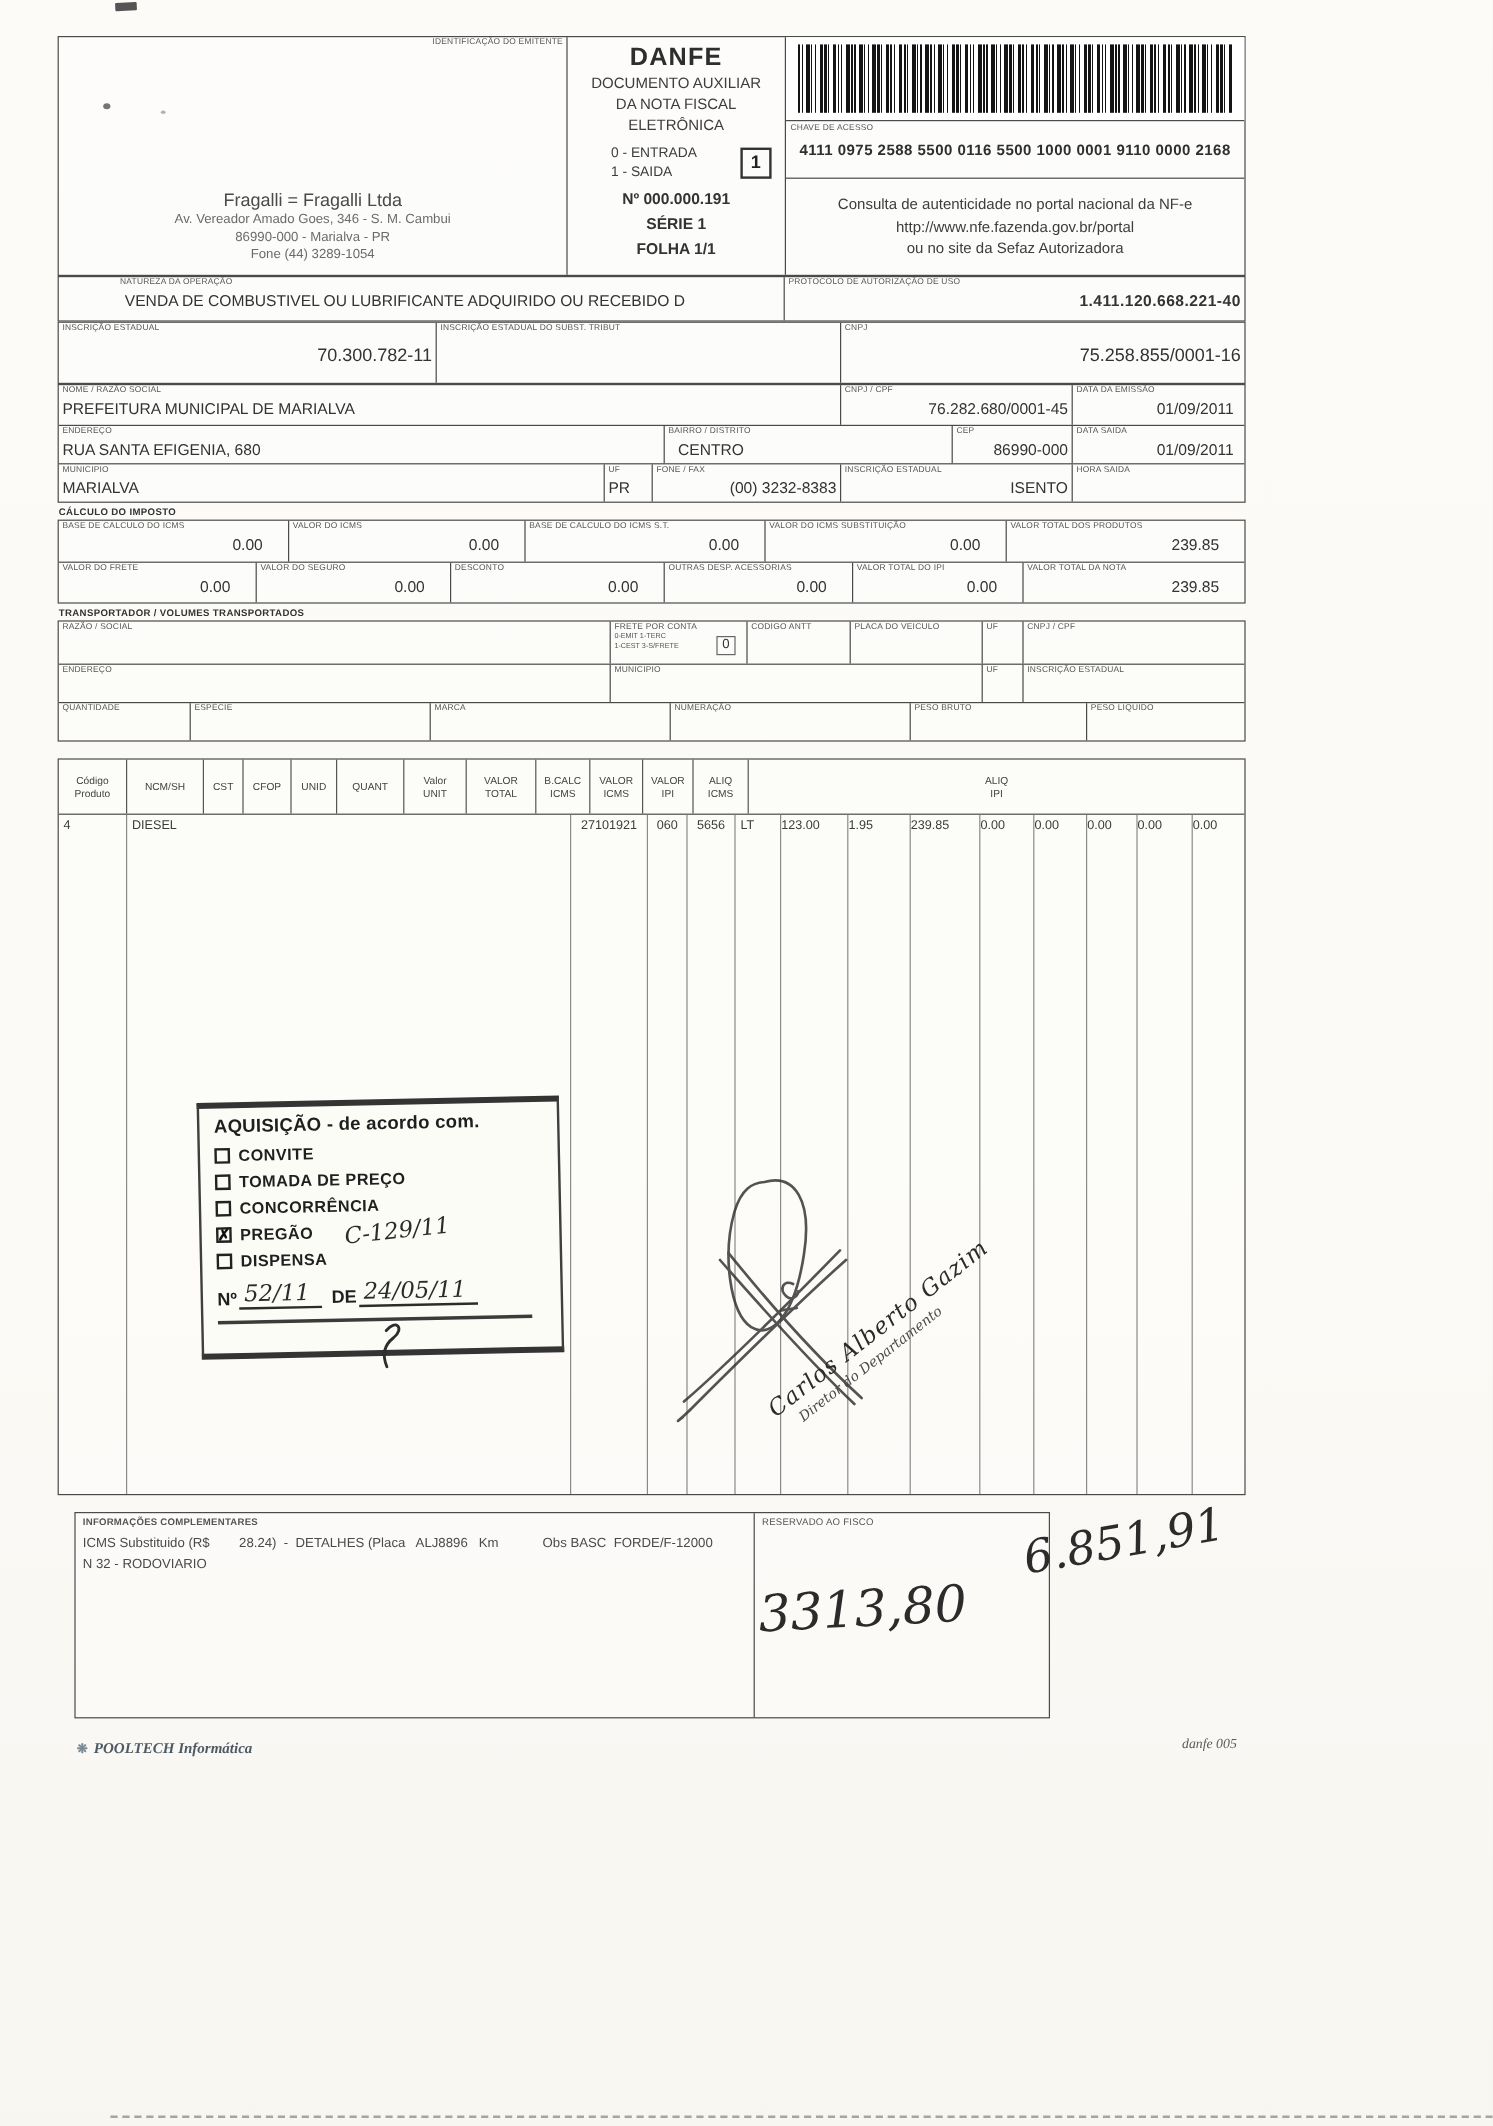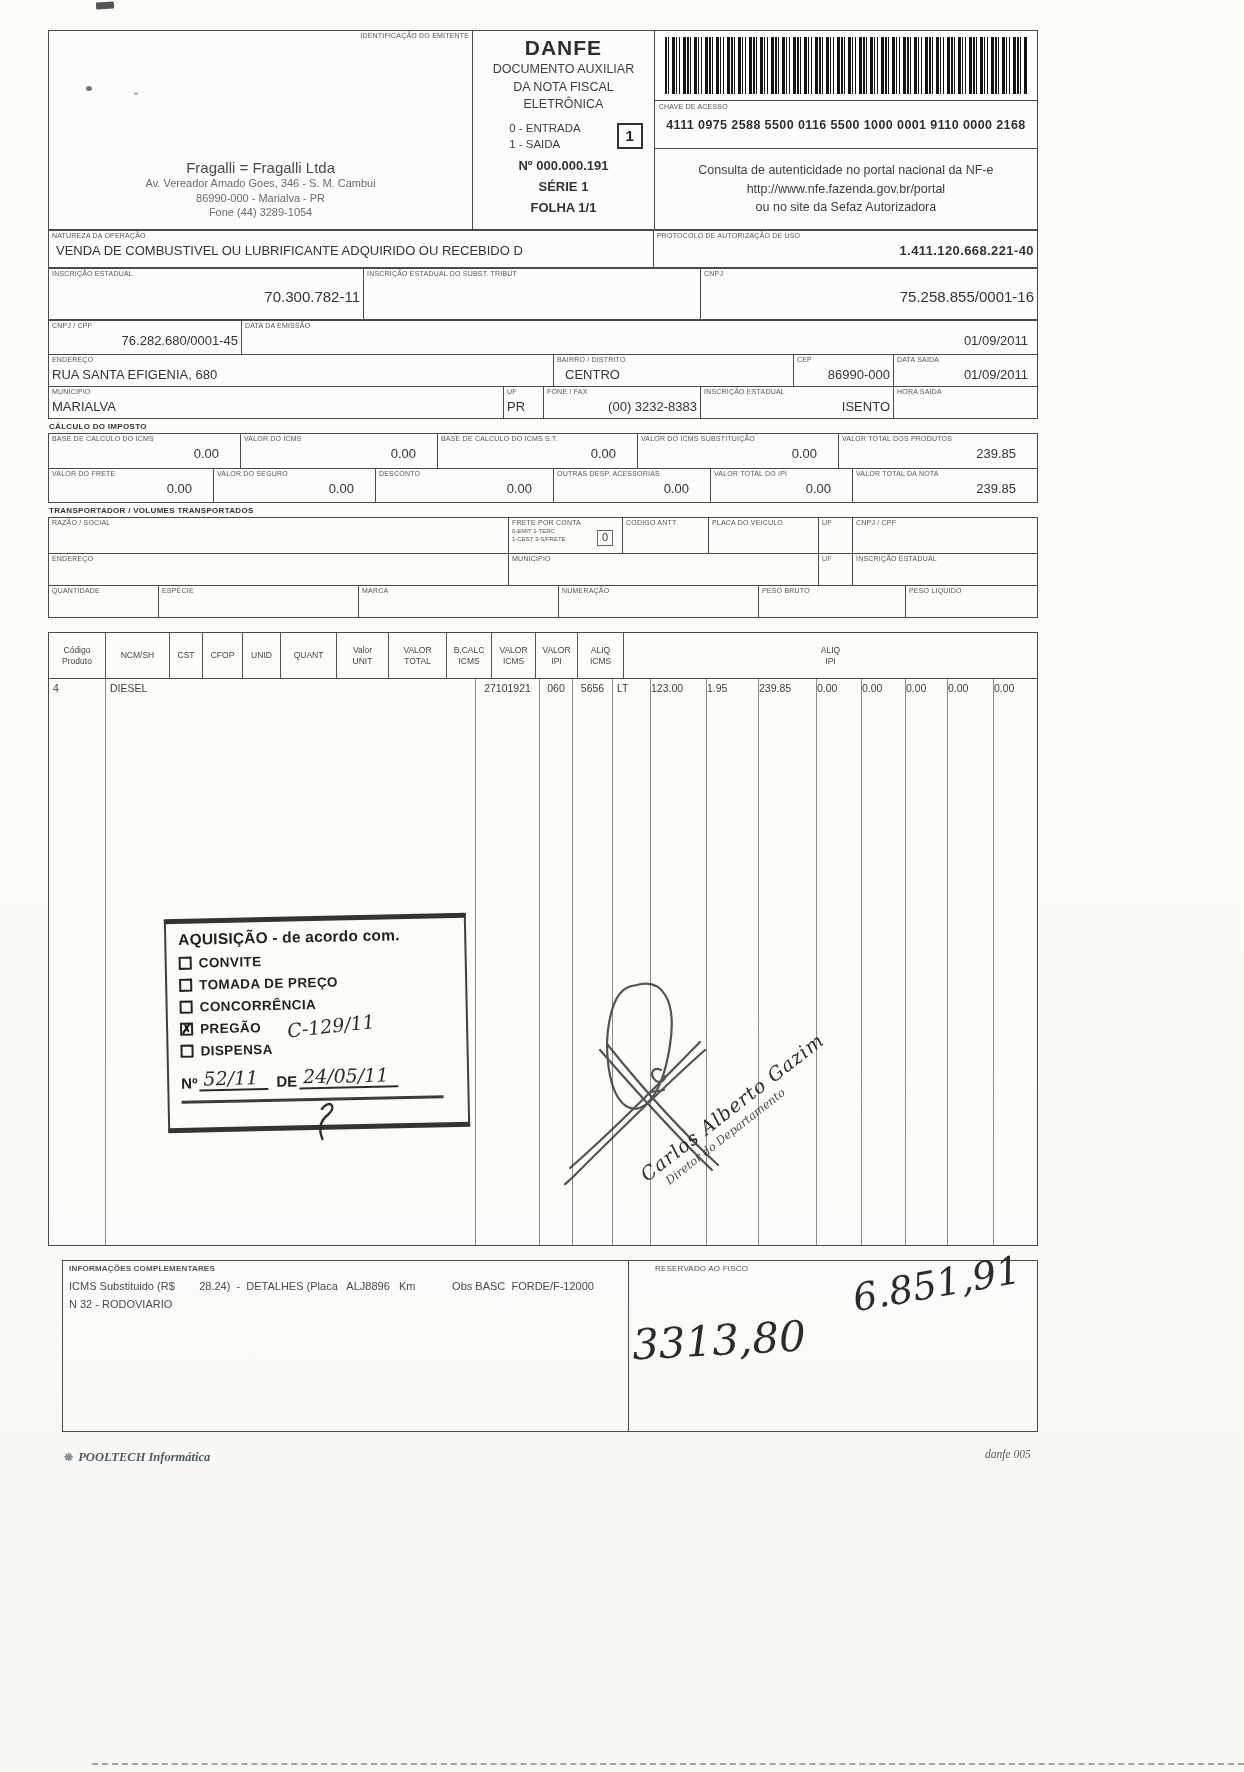--- a/index.html
+++ b/index.html
@@ -35,21 +35,21 @@
   .right-col { width:383px; display:flex; flex-direction:column; }
   .barcode-box { height:70px; border-bottom:1px solid #4a4a4a; background:#fff; padding:6px 10px; }
   .barcode { height:100%; width:100%;
      background:
        repeating-linear-gradient(90deg,#141414 0 2px,transparent 2px 3px,#141414 3px 4px,transparent 4px 7px,#141414 7px 10px,transparent 10px 11px,#141414 11px 12px,transparent 12px 14px,#141414 14px 15px,transparent 15px 18px,#141414 18px 21px,transparent 21px 22px);
   }
   .chave-box { height:48px; border-bottom:1px solid #4a4a4a; padding:2px 4px; }
   .chave-val { font-size:12.5px; font-weight:bold; text-align:center; color:#2f2f2f; margin-top:6px; letter-spacing:.4px; }
   .consulta-box { flex:1; display:flex; align-items:center; justify-content:center; text-align:center; font-size:12.5px; color:#3d3d3d; line-height:1.5; padding:2px 10px; }
 
-  .natureza-block { height:38px; }
+  .natureza-block { height:38px;padding-left:48px; }
   .proto-val { font-weight:600; letter-spacing:.4px; }
   .inscricao-block { height:52px; }
   .big-val { font-size:15px; margin-top:9px; }
 
   .row2 { border-top:1px solid #4a4a4a; }
   .dest-r1 { height:33px; } .dest-r2,.dest-r3 { height:32px; }
   .imp-r { height:34px; }
   .tr-r1 { height:35px; } .tr-r2,.tr-r3 { height:32px; }
   .num-val { text-align:right; padding-right:18px; }
 
@@ -60,21 +60,21 @@
   .items-block { margin-top:14px; }
   .items-head { border-bottom:1px solid #4a4a4a; height:46px; }
   .hc { display:flex; align-items:center; justify-content:center; text-align:center; font-size:8.5px; color:#444; border-right:1px solid #555; white-space:pre-line; padding:2px 1px; line-height:1.25; }
   .hc.last { border-right:none; }
   .items-body { height:566px; }
   .bc { border-right:1px solid #8a8a8a; font-size:10.5px; color:#3c3c3c; padding-top:3px; }
   .bc.last { border-right:none; }
   .al { padding-left:4px; } .ac { text-align:center; } .ar { text-align:left; padding-right:4px; }
 
   
-  .info-block { margin-top:14px; margin-left:14px; width:976px; height:172px; display:flex;gap:20px; }
+  .info-block { margin-top:14px; margin-left:14px; width:813px; height:172px; display:flex; }
   .info-cell { width:566px; border-right:1px solid #4a4a4a; padding:3px 6px; }
   .fisco-cell { flex:1; padding:3px 6px; }
   .info-line { font-size:11px; color:#4a4a4a; white-space:pre; margin-top:6px; }
 
   
   .stamp { position:absolute; left:166px; top:916px; width:302px; height:214px; border:2px solid #3f3f3f; border-top:5px solid #343434; border-bottom:5px solid #343434; transform:rotate(-1.2deg); background:rgba(252,251,247,.85); padding:7px 10px 0 12px; }
   .stamp-title { font-size:15.5px; font-weight:bold; color:#1f1f1f; letter-spacing:.2px; }
   .opt { display:flex; align-items:center; margin-top:6px; height:16px; }
   .cb { width:13px; height:13px; border:2px solid #222; display:inline-flex; align-items:center; justify-content:center; margin-right:7px; font-size:13px; font-weight:bold; color:#111; line-height:1; flex:none; }
   .opt-label { font-size:13.5px; font-weight:bold; color:#1f1f1f; letter-spacing:.4px; }
@@ -177,20 +177,24 @@
         <div class="val center big-val"></div>
       </div>
       <div class="c last grow">
         <div class="lbl">CNPJ</div>
         <div class="val center big-val">75.258.855/0001-16</div>
       </div>
     </div>
 
     <div class="block">
       <div class="flex dest-r1">
+        <div class="c" style="width:652px">
+          <div class="lbl">NOME / RAZÃO SOCIAL</div>
+          <div class="val">PREFEITURA MUNICIPAL DE MARIALVA</div>
+        </div>
         <div class="c" style="width:193px">
           <div class="lbl">CNPJ / CPF</div>
           <div class="val center">76.282.680/0001-45</div>
         </div>
         <div class="c last grow">
           <div class="lbl">DATA DA EMISSÃO</div>
           <div class="val right" style="padding-right:6px">01/09/2011</div>
         </div>
       </div>
       <div class="flex row2 dest-r2">

